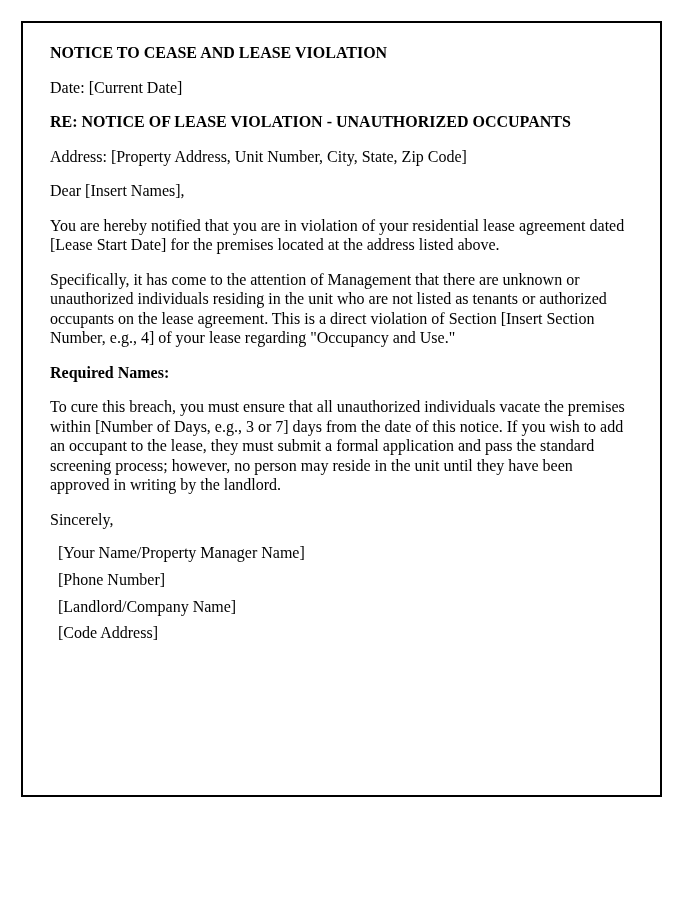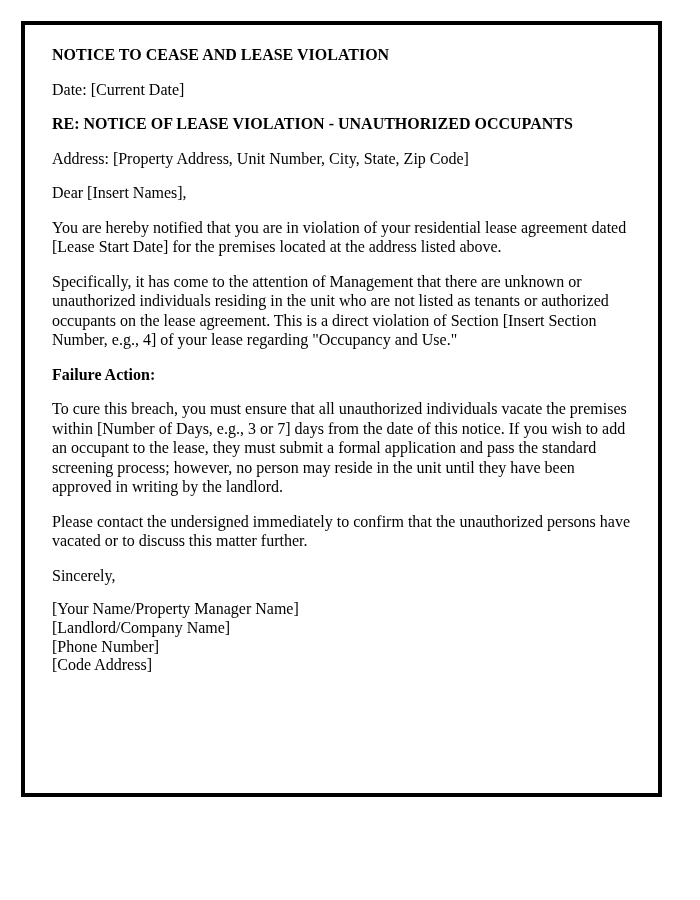--- a/index.html
+++ b/index.html
@@ -17,36 +17,36 @@
     width: 700px;
     height: 900px;
     background: #ffffff;
   }
   .letter-frame {
     position: absolute;
     left: 21px;
     top: 21px;
     width: 641px;
     height: 776px;
-    border: 4px solid #000000;
+    border: 2px solid #000000;
     background: #ffffff;
     padding: 20px 27px 20px 27px;
     overflow: hidden;
   }
   .line, .para {
     font-size: 16px;
     line-height: 1.22;
     margin: 0 0 15px 0;
   }
   .bold { font-weight: bold; }
   .sig-block { margin-top: 15px; }
   .sig-line {
     font-size: 16px;
     line-height: 1.17;
-    margin: 0;
+    margin: 8px;
   }
 </style>
 </head>
 <body>
 
 <div class="page">
   <div class="letter-frame">
 
     <p class="line bold">NOTICE TO CEASE AND LEASE VIOLATION</p>
 
@@ -56,30 +56,29 @@
     <p class="line bold">RE: NOTICE OF LEASE VIOLATION - UNAUTHORIZED OCCUPANTS</p>
 
     <p class="line">Address: [Property Address, Unit Number, City, State, Zip Code]</p>
 
     <p class="line">Dear [Insert Names],</p>
 
     <p class="para">You are hereby notified that you are in violation of your residential lease agreement dated [Lease Start Date] for the premises located at the address listed above.</p>
 
     <p class="para">Specifically, it has come to the attention of Management that there are unknown or unauthorized individuals residing in the unit who are not listed as tenants or authorized occupants on the lease agreement. This is a direct violation of Section [Insert Section Number, e.g., 4] of your lease regarding "Occupancy and Use."</p>
 
-    <p class="line bold">Failure Action:</p>
+    <p class="line bold">Required Names:</p>
 
     <p class="para">To cure this breach, you must ensure that all unauthorized individuals vacate the premises within [Number of Days, e.g., 3 or 7] days from the date of this notice. If you wish to add an occupant to the lease, they must submit a formal application and pass the standard screening process; however, no person may reside in the unit until they have been approved in writing by the landlord.</p>
 
 
-    <p class="para">Please contact the undersigned immediately to confirm that the unauthorized persons have vacated or to discuss this matter further.</p>
 
     <p class="line">Sincerely,</p>
 
     <div class="sig-block">
       <p class="sig-line">[Your Name/Property Manager Name]</p>
+      <p class="sig-line">[Phone Number]</p>
       <p class="sig-line">[Landlord/Company Name]</p>
-      <p class="sig-line">[Phone Number]</p>
       <p class="sig-line">[Code Address]</p>
     </div>
 
   </div>
 </div>
 
 </body></html>

